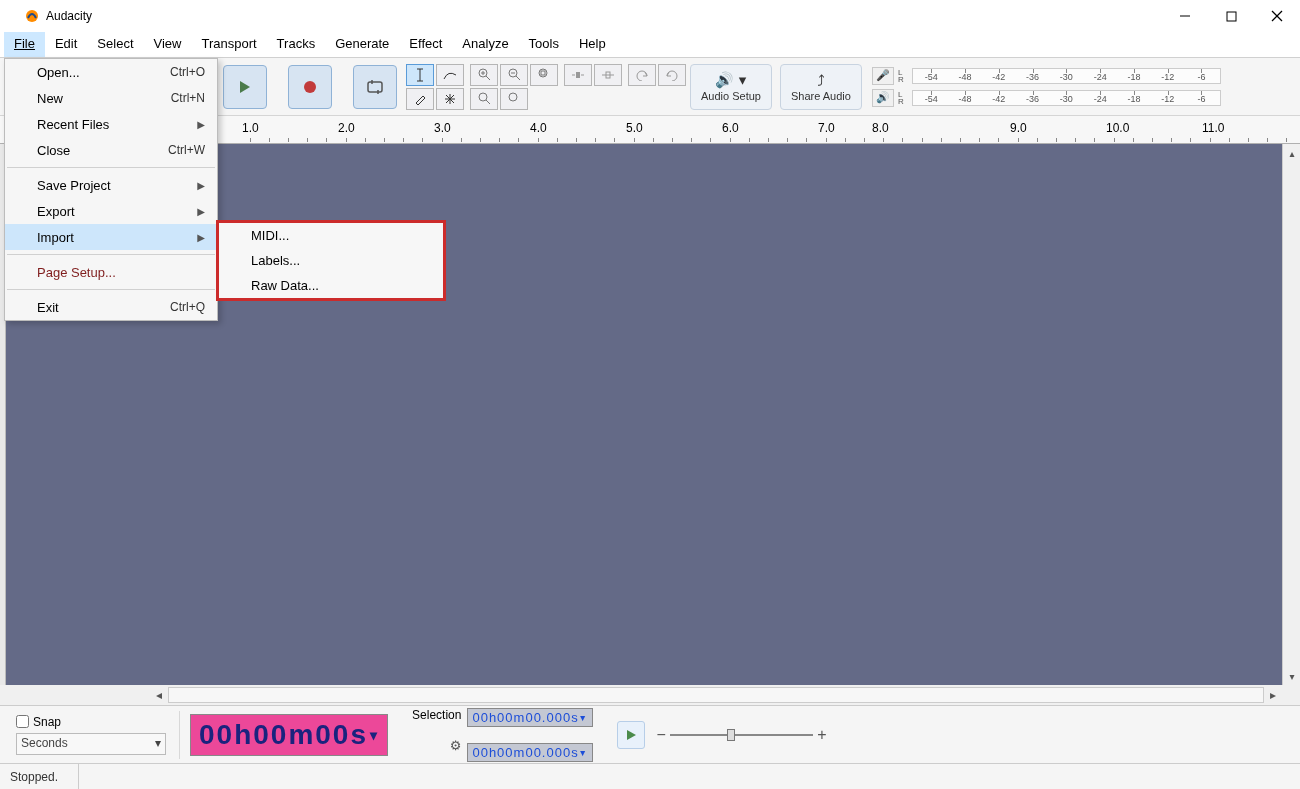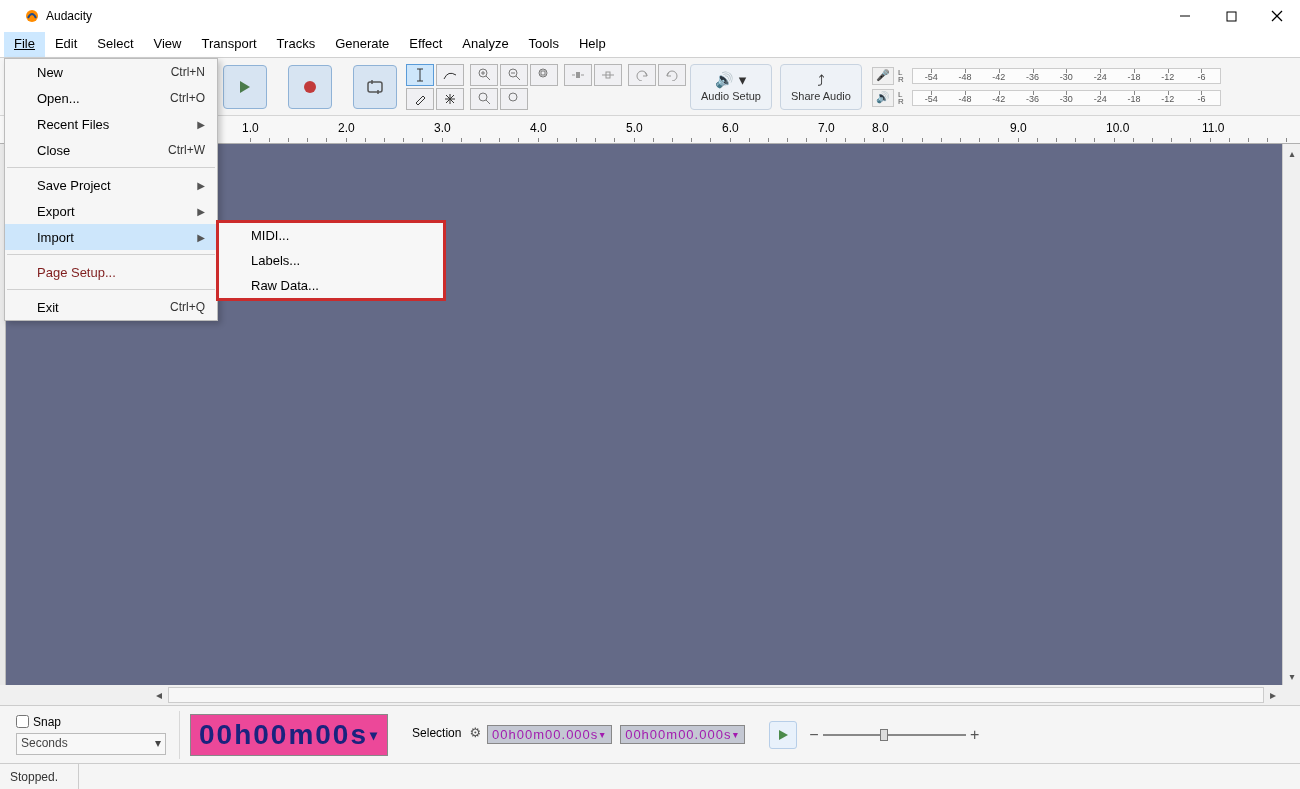--- a/index.html
+++ b/index.html
@@ -40,22 +40,22 @@
 .tracks-vscroll .arrow { position:absolute; left:0; width:18px; height:18px; background:#f0f0f0; display:flex; align-items:center; justify-content:center; font-size:10px; color:#555;}
 .hscroll-row { height: 20px; background:#f0f0f0; display:flex; align-items:center; font-size:12px; color:#555; }
 .hscroll-row .arrow { width:18px; height:18px; display:flex; align-items:center; justify-content:center; }
 .hscroll-track { flex:1; height:16px; background:#f7f7f7; border:1px solid #ccc; position:relative; }
 .bottom-panels { height:58px; background:#f5f5f5; border-top:1px solid #ccc; display:flex; align-items:center; font-size:12px; }
 .snap-box { width:170px; padding:4px 6px; border-right:1px solid #d8d8d8; margin-left:10px; }
 .snap-box label { display:flex; align-items:center; gap:4px; }
 .snap-select { width:150px; height:22px; margin-top:4px; border:1px solid #bbb; background:#f8f8f8; padding:2px 4px; font-size:12px; color:#444;}
 .time-display { margin-left:10px; height:42px; background:#ec4899; border:1px solid #888; padding:0 8px; display:flex; align-items:center; font-family:"Consolas",monospace; font-size:28px; letter-spacing:2px; color:#1a237e; font-weight:600; }
 .sel-panel { margin-left:24px; display:flex; align-items:flex-start; gap:6px; }
-.sel-col { display:flex; flex-direction:row; gap:8px; align-items:flex-end; font-size:12px; }
-.sel-time { background:#c4c8d3; border:1px solid #888; padding:1px 4px; font-family:"Consolas",monospace; font-size:13px; color:#a21caf; letter-spacing:1px; }
+.sel-col { display:flex; flex-direction:column; gap:16px; align-items:flex-end; font-size:12px; }
+.sel-time { background:#c4c8d3; border:1px solid #888; padding:1px 4px; font-family:"Consolas",monospace; font-size:13px; color:#1d4ed8; letter-spacing:1px; }
 .gear { font-size:13px; color:#555; }
 .play-mini { width:28px; height:28px; border:1px solid #b7cee8; background:#e8f1fb; border-radius:3px; display:flex; align-items:center; justify-content:center; margin-left:24px; }
 .speed-slider { width:170px; margin-left:12px; display:flex; align-items:center; gap:4px; color:#555; font-size:16px; }
 .speed-track { flex:1; height:2px; background:#888; position:relative; }
 .speed-thumb { position:absolute; top:-5px; left:40%; width:8px; height:12px; background:#ddd; border:1px solid #777; }
 .status-bar { height:26px; background:#f5f5f5; border-top:1px solid #ccc; display:flex; align-items:center; font-size:12px; padding:0 10px; color:#333; }
 .status-bar .cell { padding-right: 20px; border-right: 1px solid #ccc; height: 100%; display:flex; align-items:center; }
 
 .dropdown { position:absolute; top:58px; left:4px; width:214px; background:#f6f6f6; border:1px solid #bcbcbc; box-shadow: 3px 3px 6px rgba(0,0,0,.2); z-index:50; font-size:13px; }
 .dropdown .drow { display:flex; align-items:center; height:26px; padding:0 12px 0 32px; position:relative; cursor:default; }
@@ -419,26 +419,26 @@
 </div>
 
 <div class="status-bar">
   <div class="cell">
       <span>Stopped.</span>
     </div>
 </div>
 
 <div class="dropdown">
   <div class="drow">
+      <span>Open...</span>
+      <span class="shortcut">Ctrl+O</span>
+    </div>
+  <div class="drow">
       <span>New</span>
       <span class="shortcut">Ctrl+N</span>
-    </div>
-  <div class="drow">
-      <span>Open...</span>
-      <span class="shortcut">Ctrl+O</span>
     </div>
   <div class="drow">
       <span>Recent Files</span>
       <span class="sub">▶</span>
     </div>
   <div class="drow">
       <span>Close</span>
       <span class="shortcut">Ctrl+W</span>
     </div>
   <div class="sep"></div>

